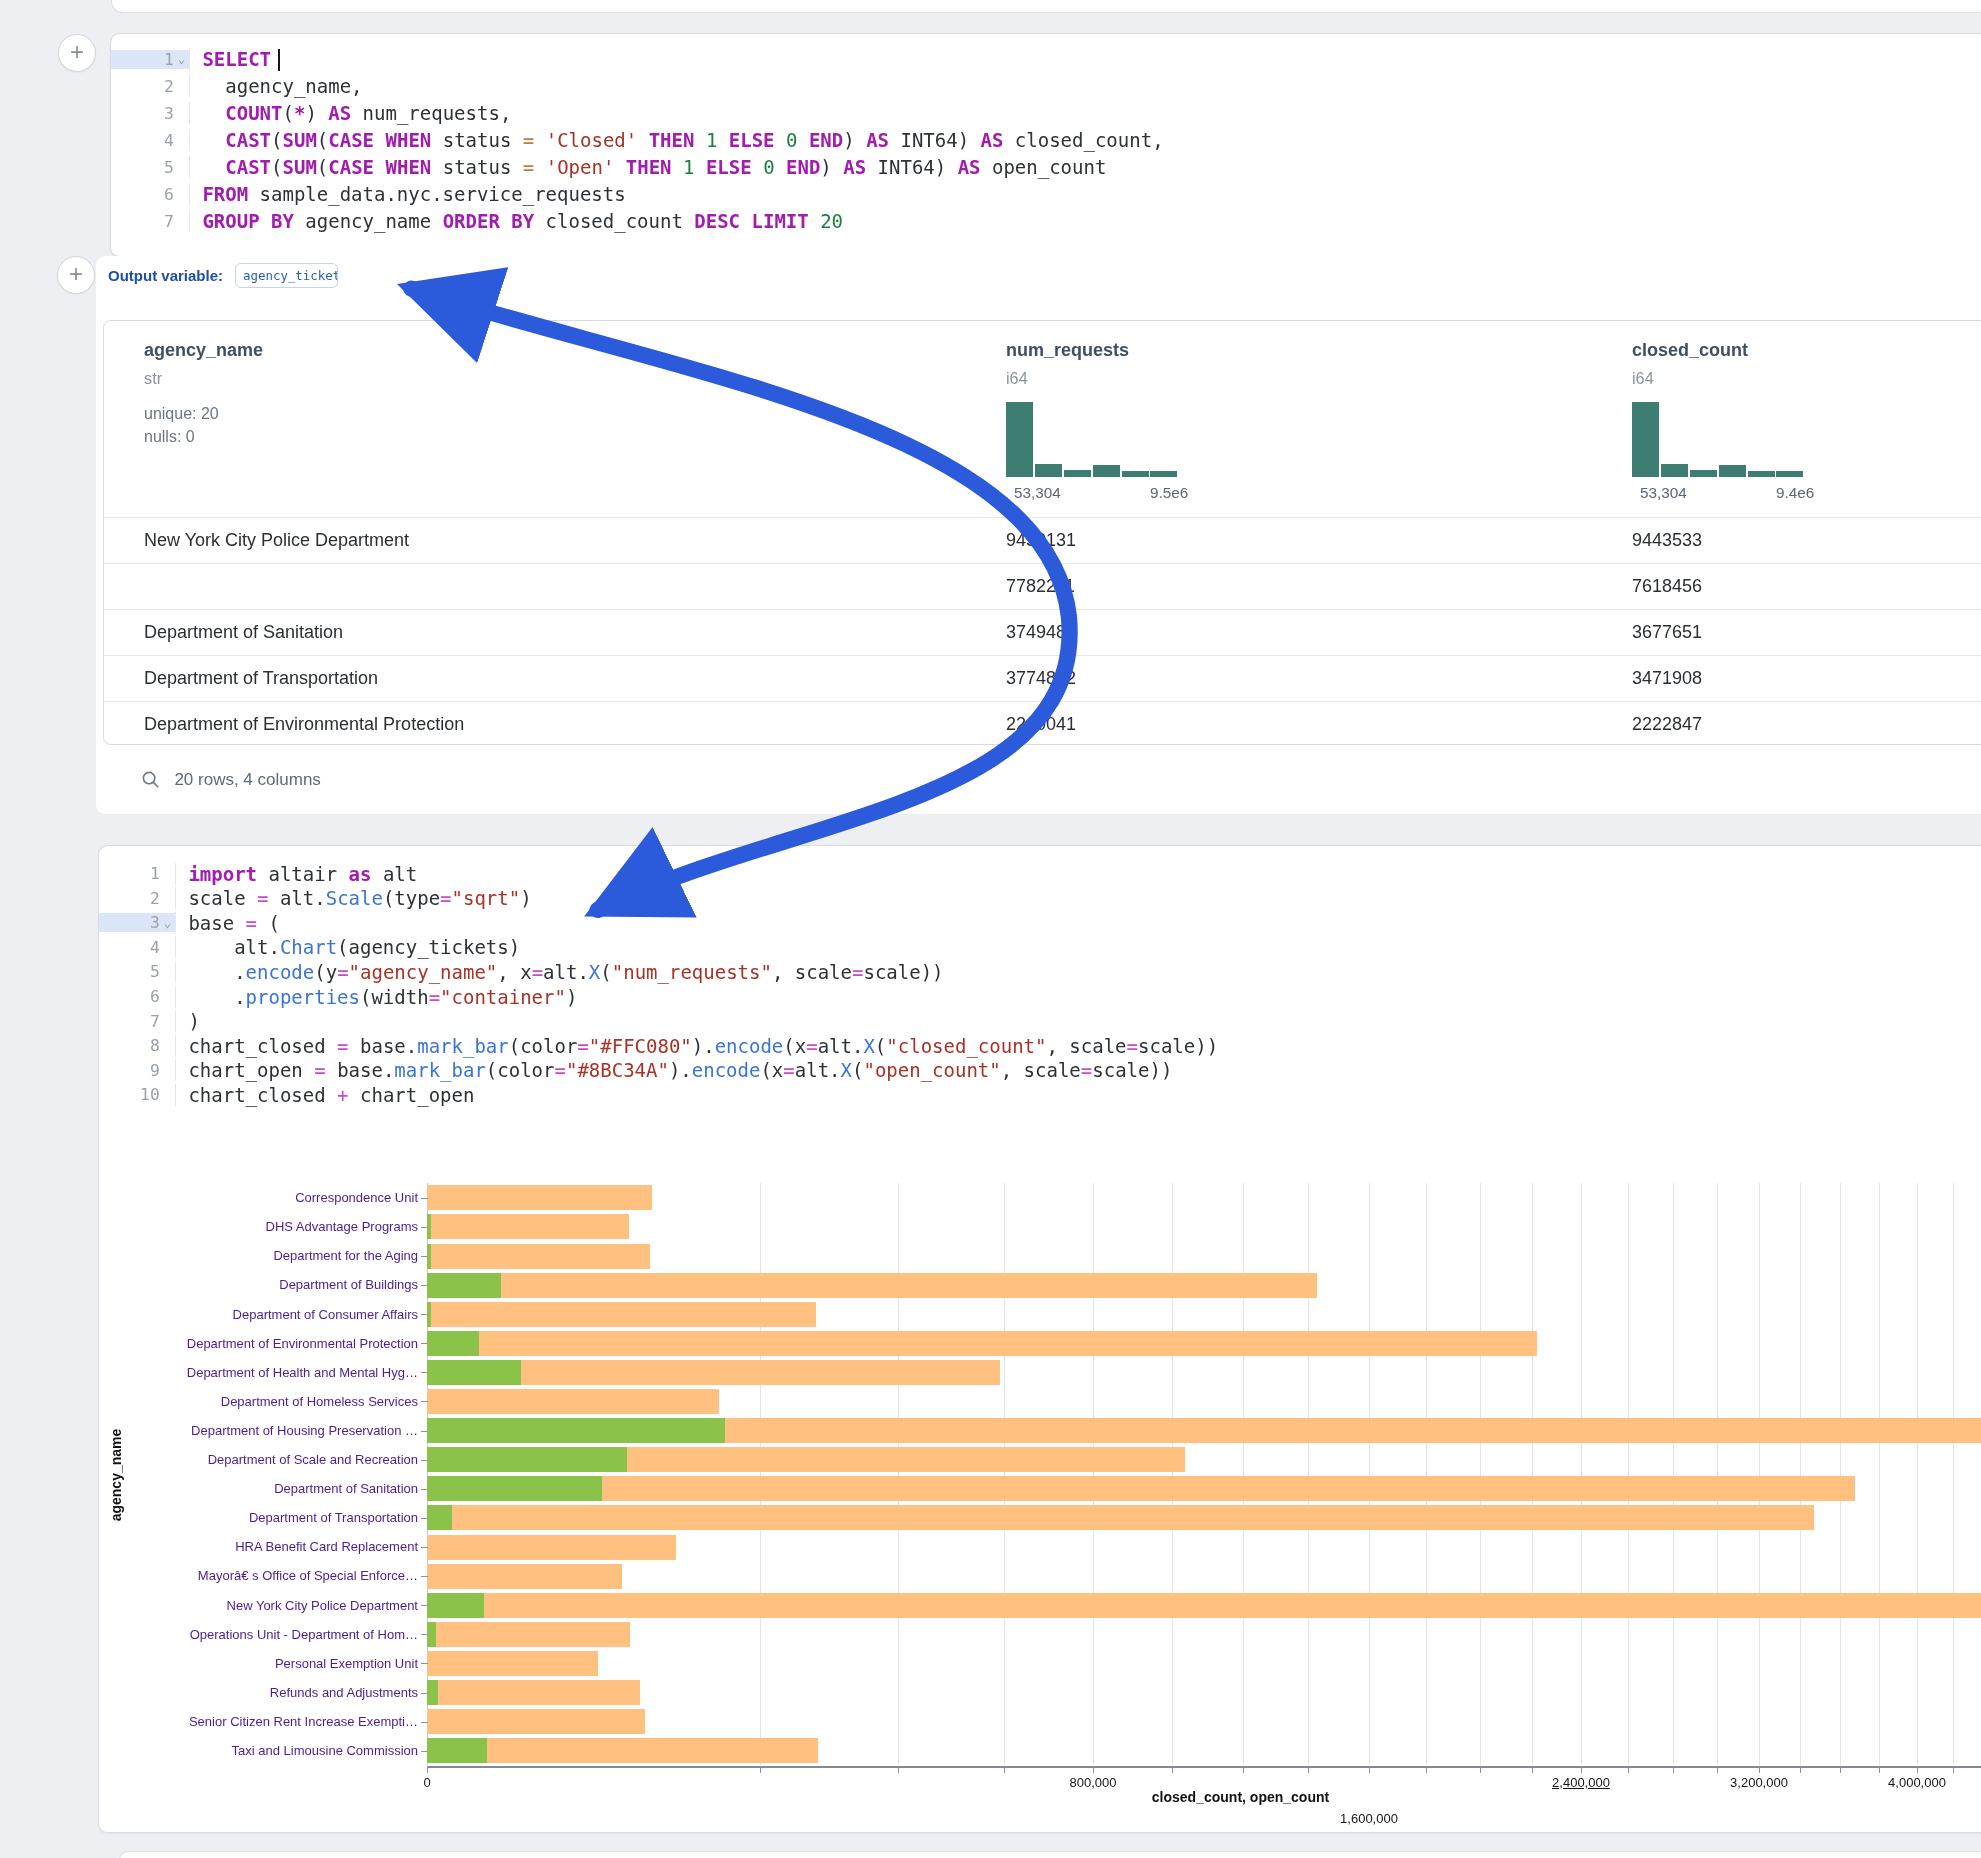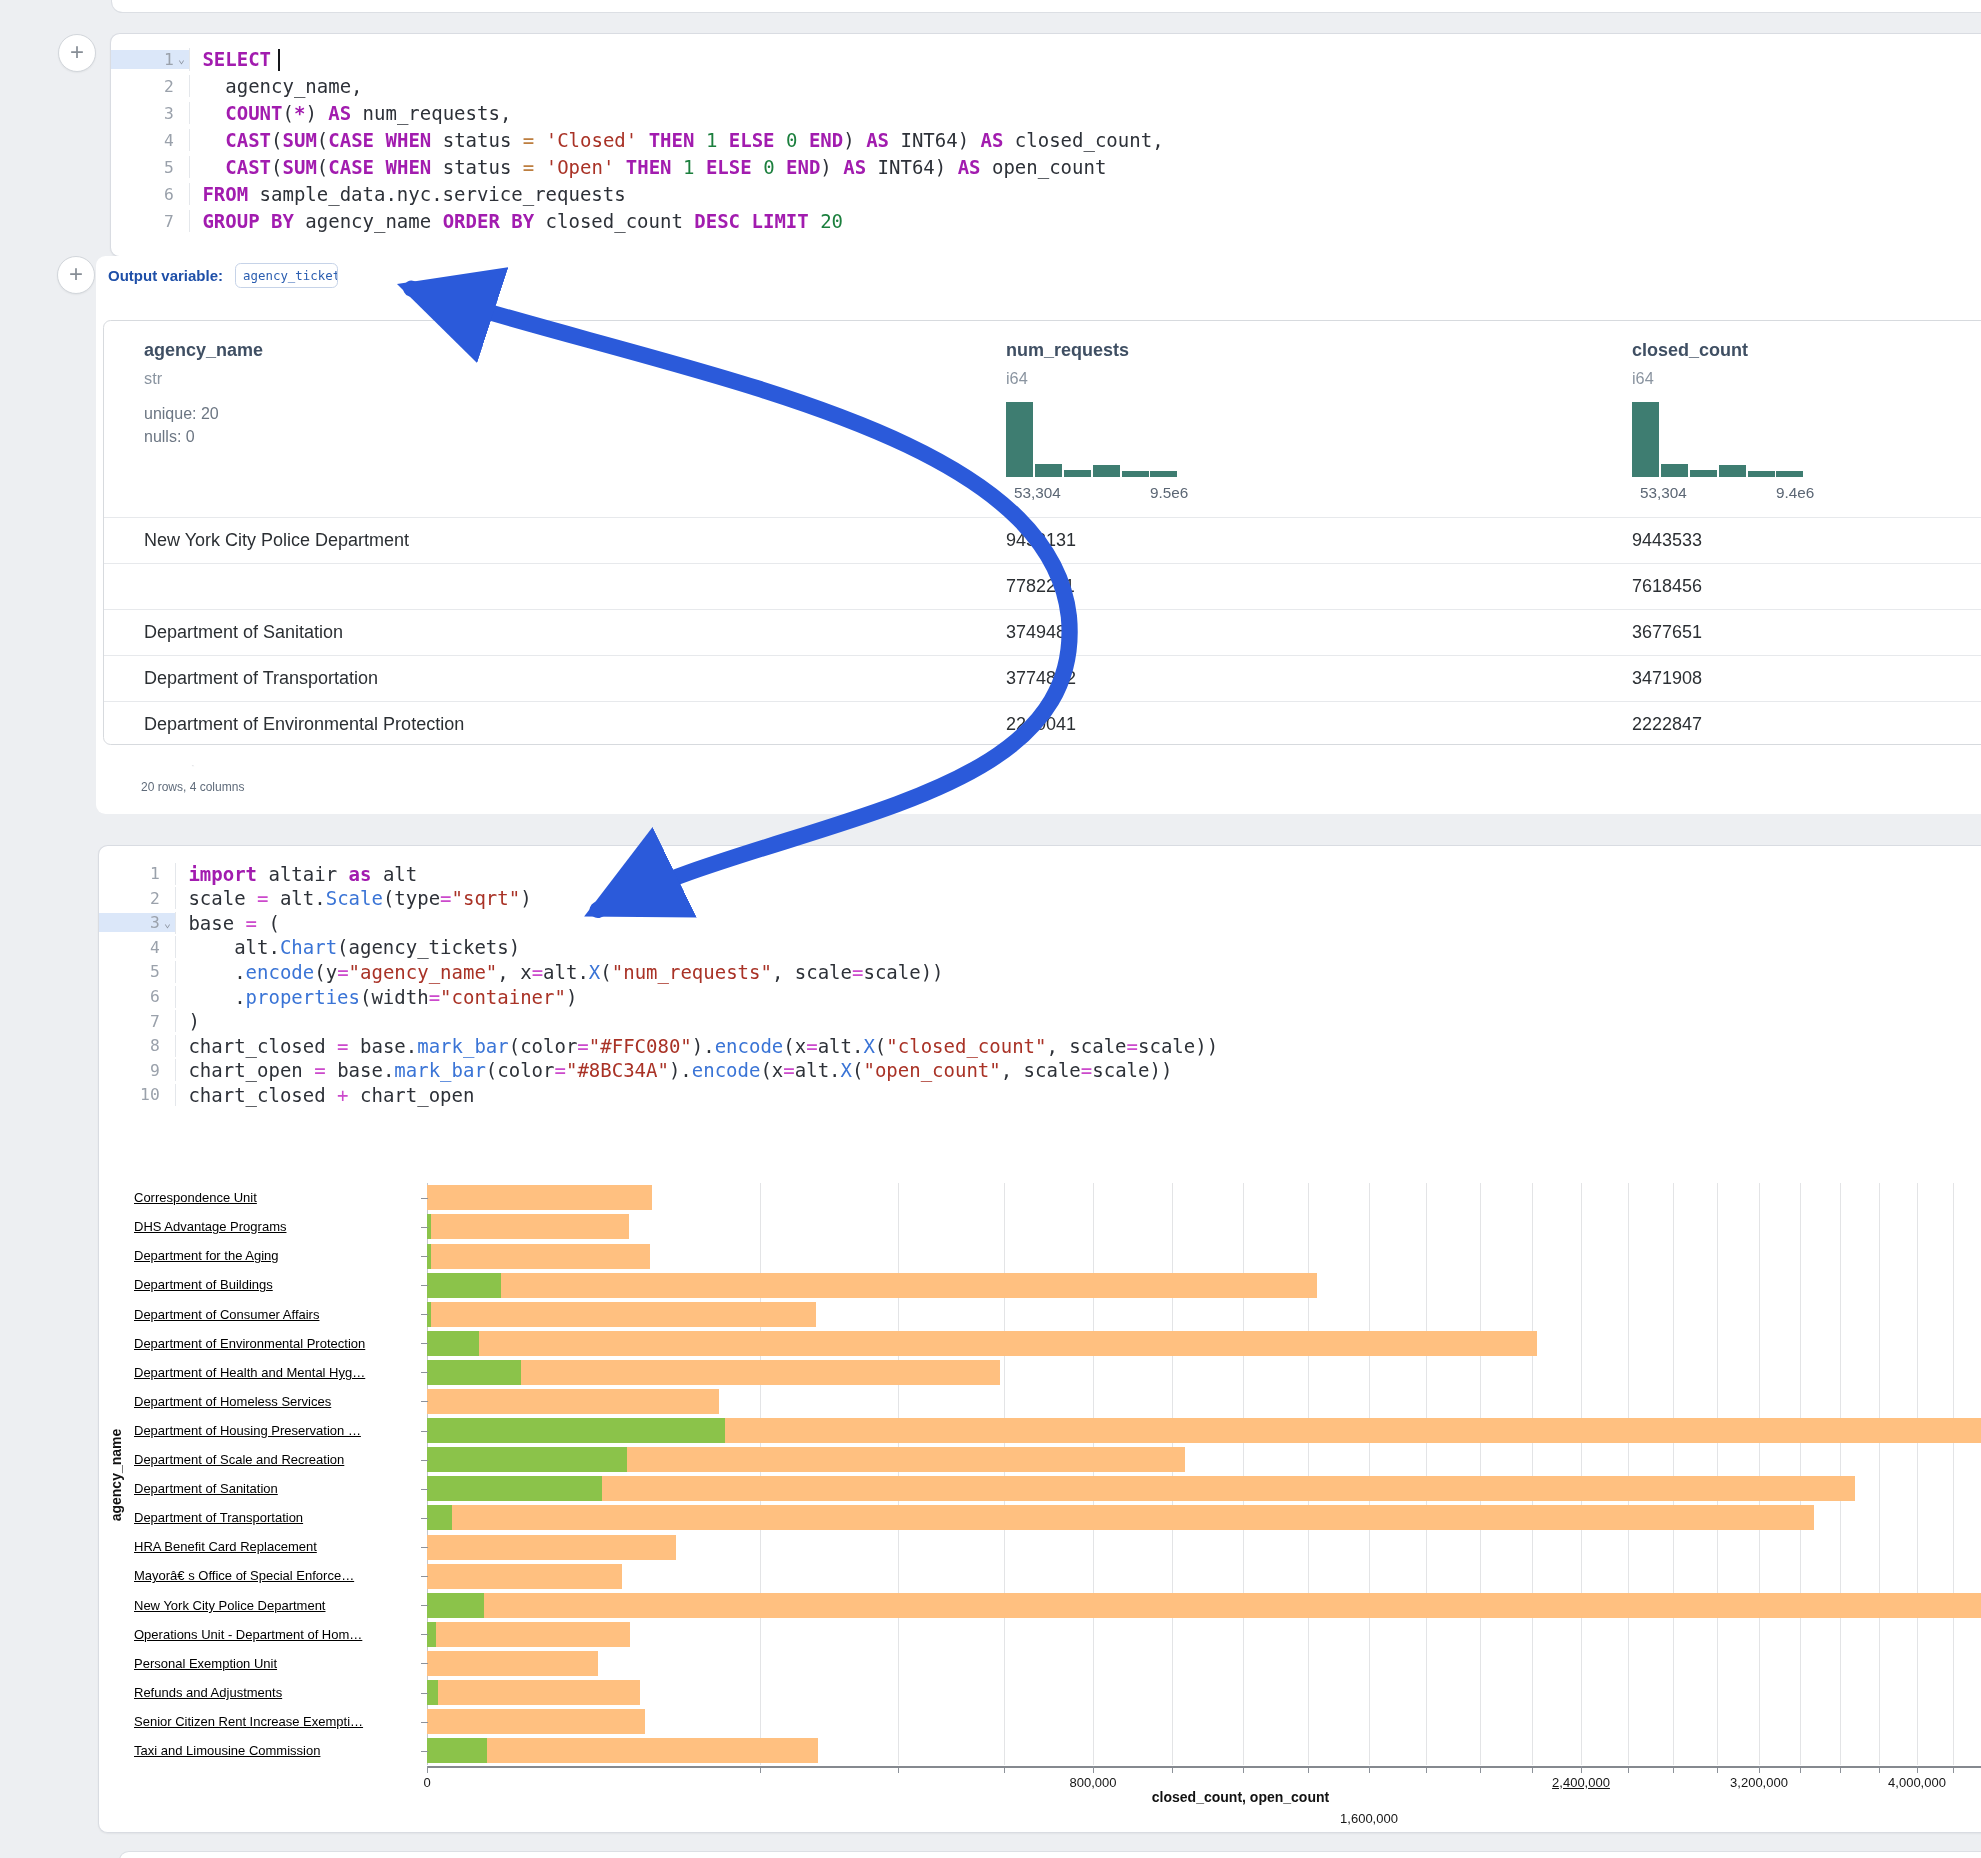--- a/index.html
+++ b/index.html
@@ -47,27 +47,27 @@
   .t-header{position:relative;height:196px;}
   .t-col-name{position:absolute;top:19px;font-size:18px;font-weight:bold;color:#3f4f63;}
   .t-col-type{position:absolute;top:48px;font-size:16.3px;color:#8a94a0;}
   .t-col-meta{position:absolute;font-size:16px;color:#6c7683;}
   .hist{position:absolute;display:flex;align-items:flex-end;gap:1.9px;height:75px;top:81px;}
   .hist div{width:27px;background:#3e7d71;}
   .hist-min,.hist-max{position:absolute;top:163px;font-size:15.3px;color:#5b6674;}
   .t-row{height:45px;border-top:1px solid #e7e9ec;position:relative;font-size:18px;color:#2b2f33;cursor:default;}
   .t-row span{position:absolute;top:0;line-height:45px;white-space:nowrap;}
   .t-footer{position:absolute;left:141px;top:765px;height:29px;display:flex;align-items:center;gap:13.4px;
-    color:#5f6b7a;font-size:12px;flex-direction:column;}
+    color:#5f6b7a;font-size:17px;}
   
   .chart-layer{position:absolute;inset:0;pointer-events:none;}
   .chart-layer *{position:absolute;}
   .grid{width:1px;background:#e3e4e6;}
   .bar{height:25px;}
-  .ylab{text-align:left;font-size:13px;color:#000000;white-space:nowrap;text-decoration:underline;}
+  .ylab{text-align:right;font-size:13px;color:#4c1d95;white-space:nowrap;}
   .xlab{text-align:center;font-size:13px;color:#161616;width:134px;}
   .tick{background:#8d929a;}
   .ax-title{font-weight:bold;font-size:14px;color:#111;}
   
   .arrow-svg{position:absolute;inset:0;pointer-events:none;}
 </style>
 </head>
 <body>
 
 <div class="viewport">

